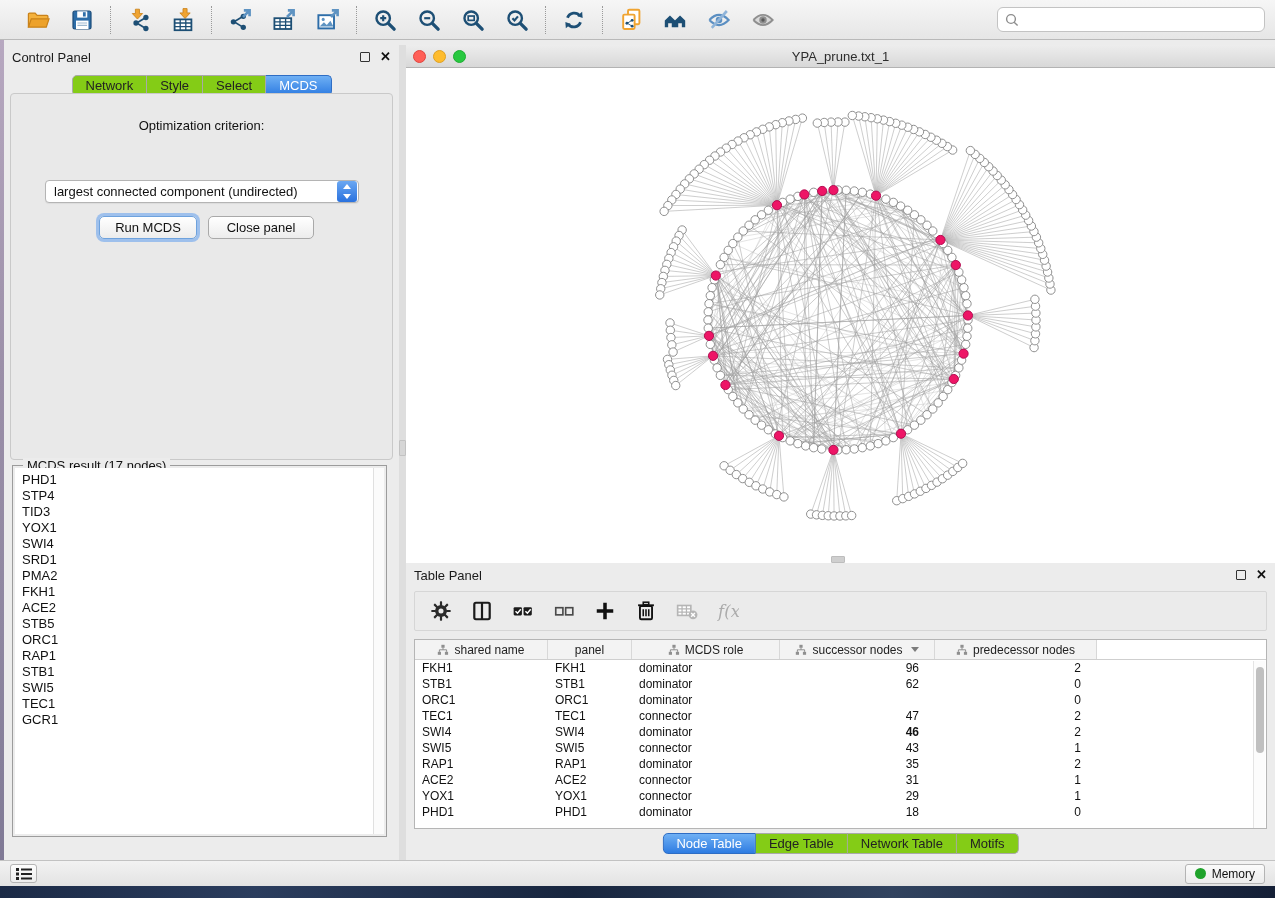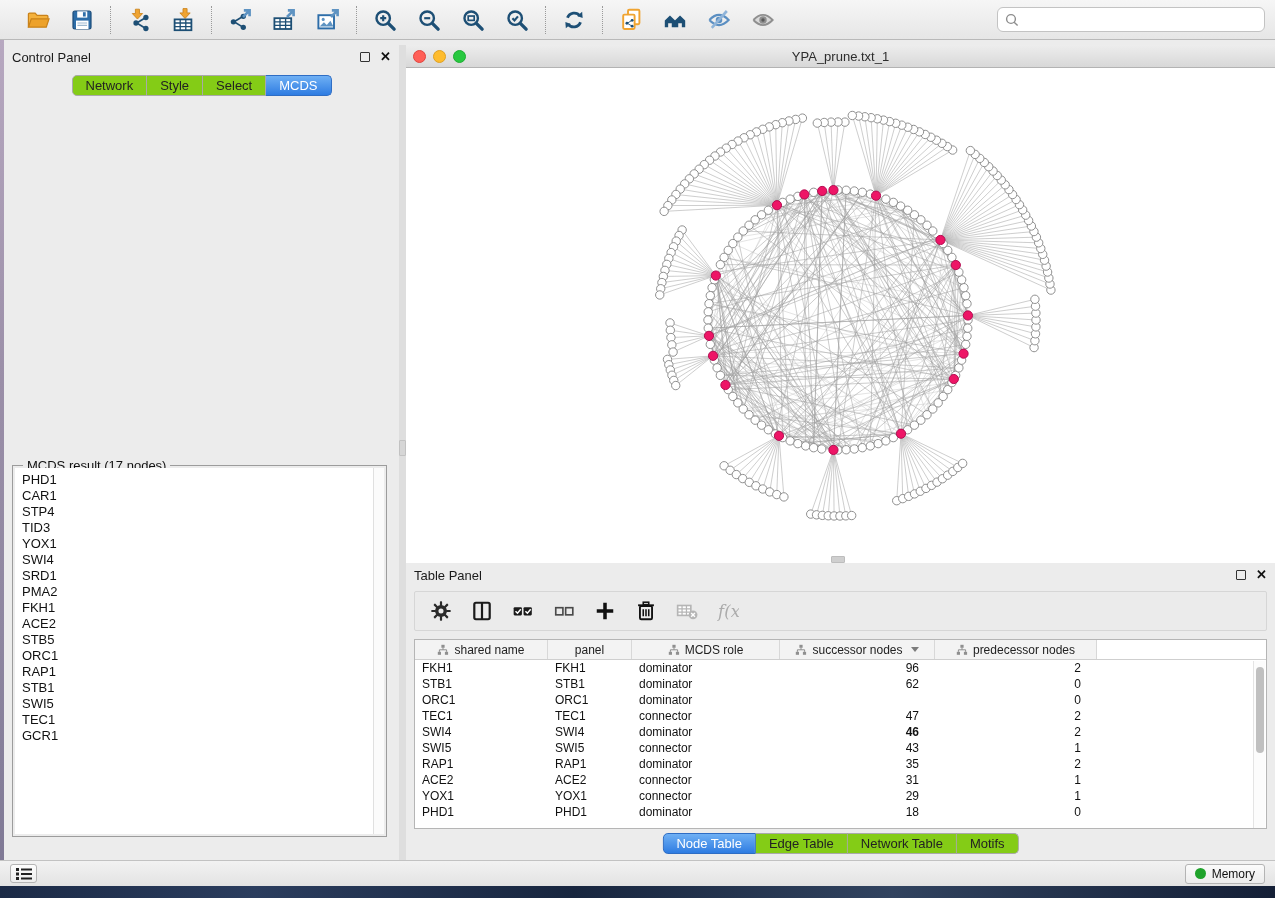--- a/index.html
+++ b/index.html
@@ -290,25 +290,36 @@
     <span class="spacer"></span>
     <span class="win-float"></span>
     <span class="win-close">✕</span>
   </div>
   <div id="cp-tabs" class="seg-tabs">
       <div class="seg-tab">Network</div>
       <div class="seg-tab">Style</div>
       <div class="seg-tab">Select</div>
       <div class="seg-tab active">MCDS</div>
     </div>
+  <div id="cp-content">
+    <div id="opt-label">Optimization criterion:</div>
+    <div id="criterion-select">
+      <span class="val">largest connected component (undirected)</span>
+      <span class="stepper">
+          <span class="up"></span>
+          <span class="dn"></span>
+        </span>
+    </div>
+    <button id="run-btn" class="mac-btn">Run MCDS</button>
+    <button id="closepanel-btn" class="mac-btn">Close panel</button>
+  </div>
   <div id="mcds-group">
     <span id="mcds-group-label">MCDS result (17 nodes)</span>
     <div id="mcds-list">
         <div class="li">PHD1</div>
-        <div class="li">CAR1</div>
         <div class="li">STP4</div>
         <div class="li">TID3</div>
         <div class="li">YOX1</div>
         <div class="li">SWI4</div>
         <div class="li">SRD1</div>
         <div class="li">PMA2</div>
         <div class="li">FKH1</div>
         <div class="li">ACE2</div>
         <div class="li">STB5</div>
         <div class="li">ORC1</div>

